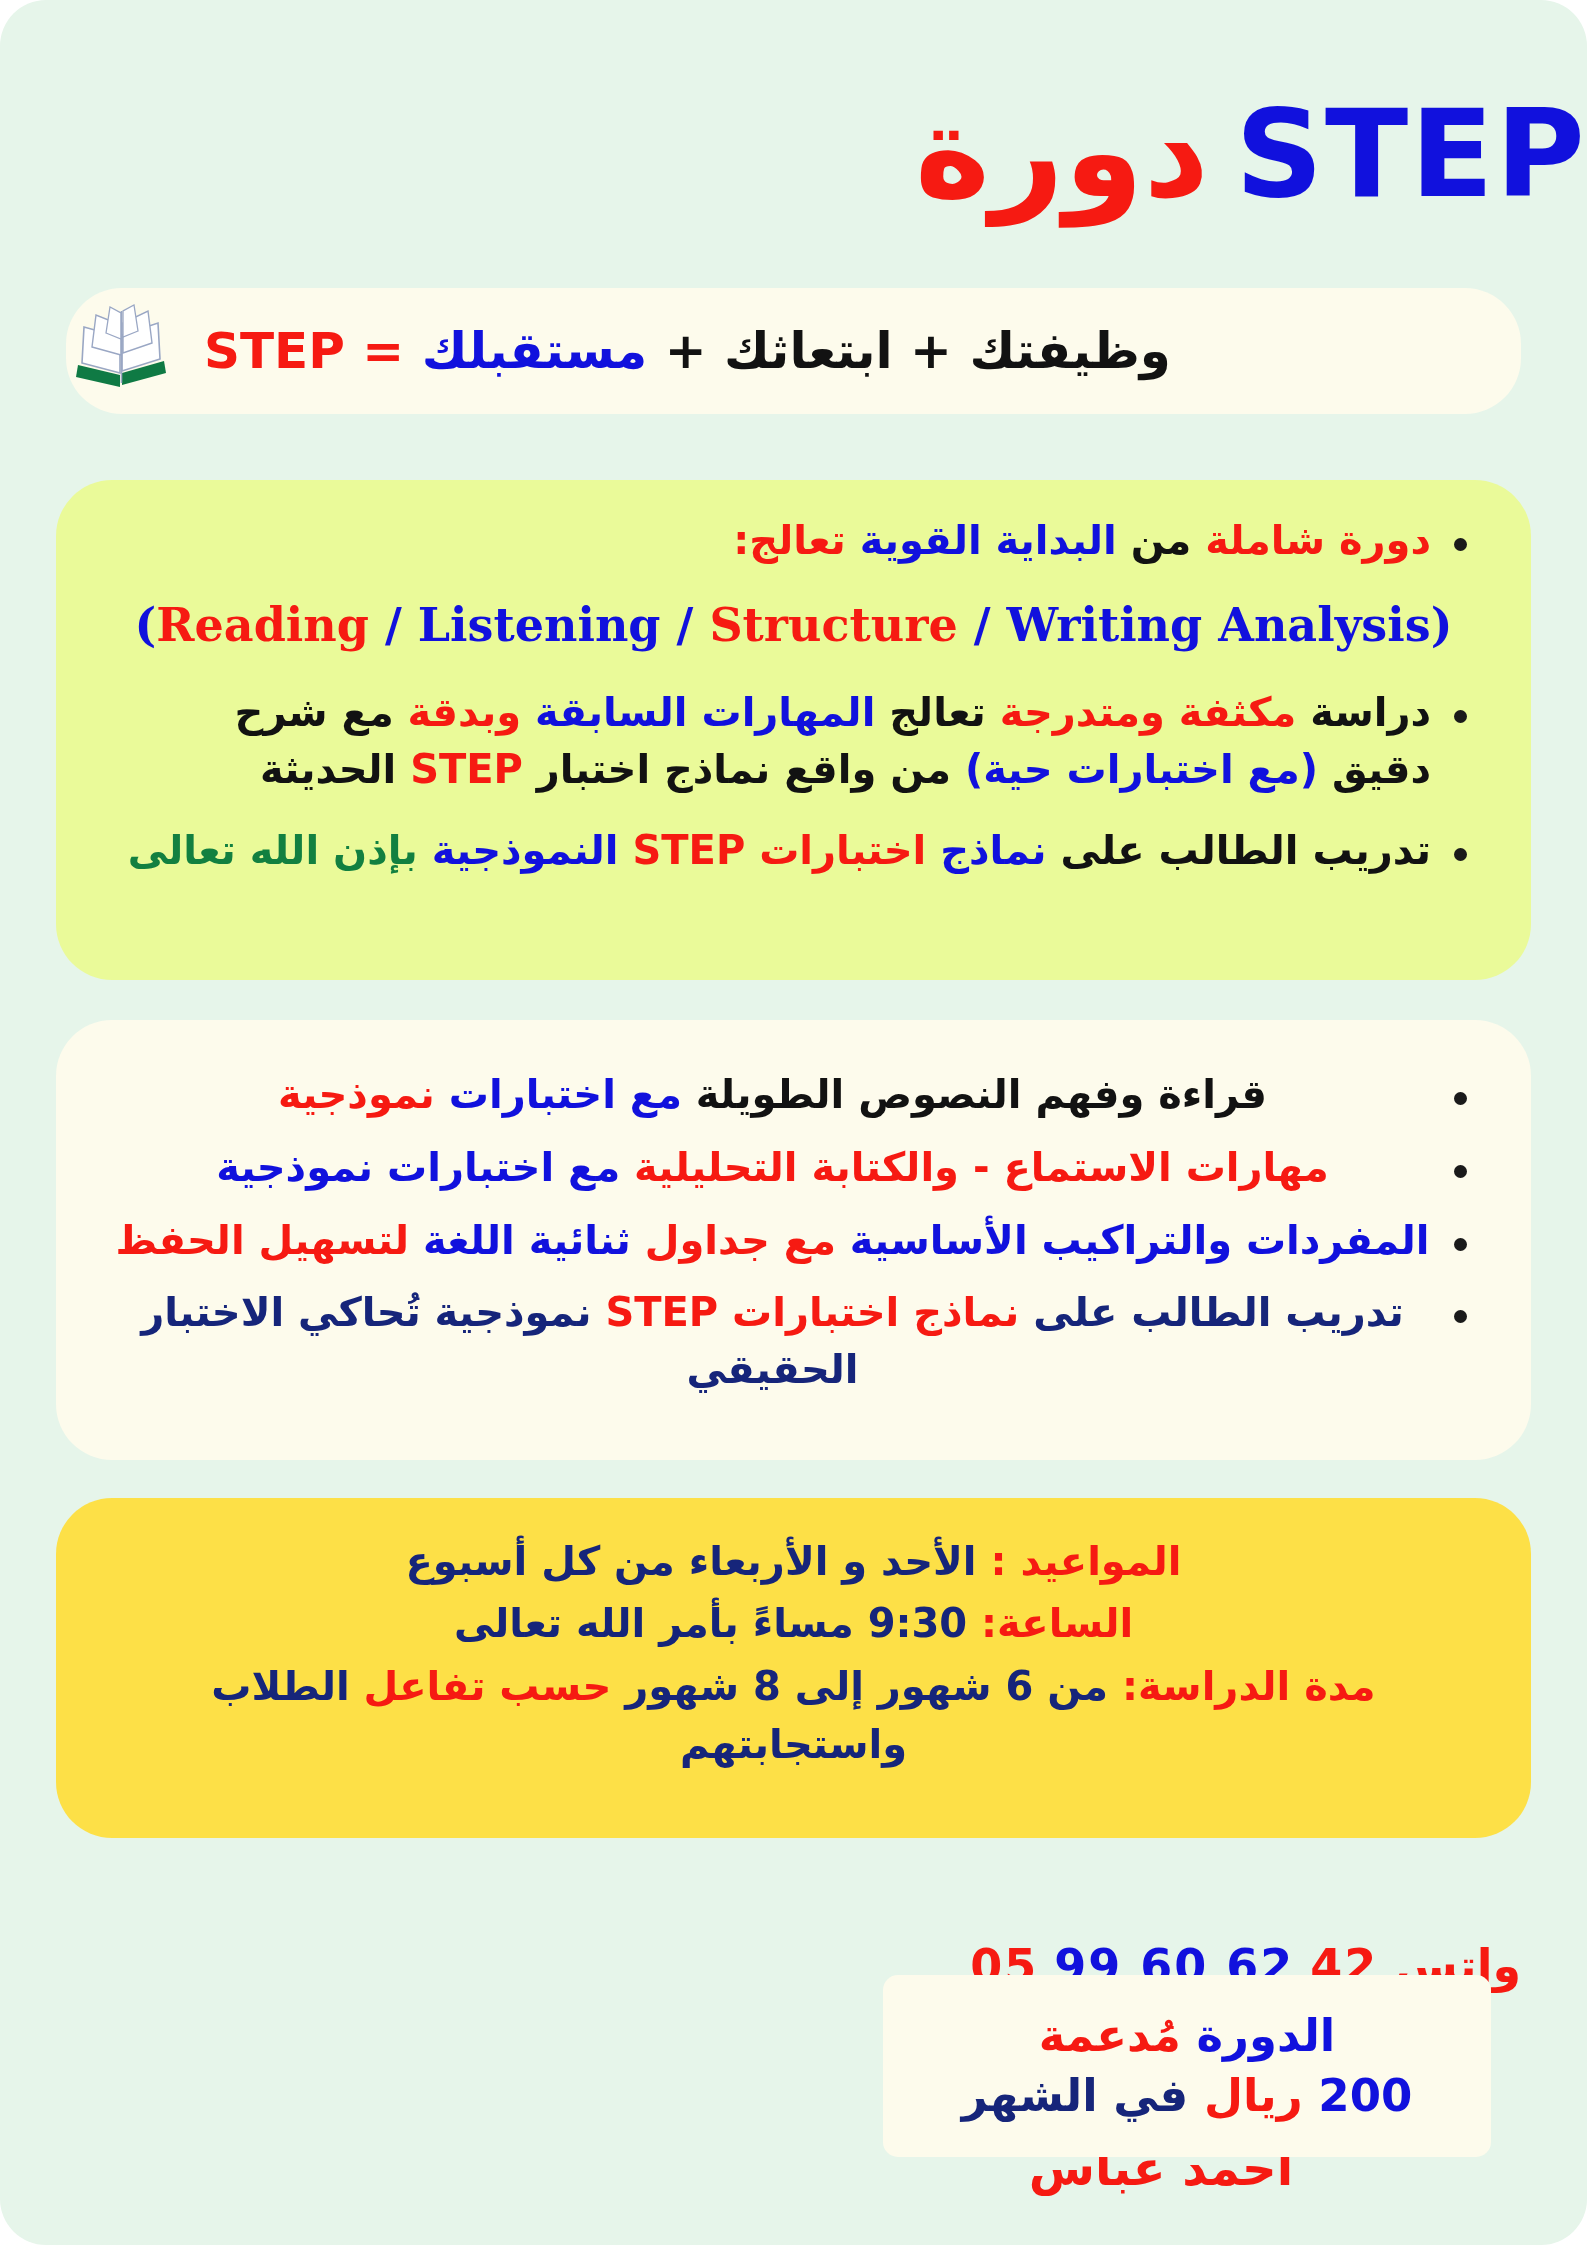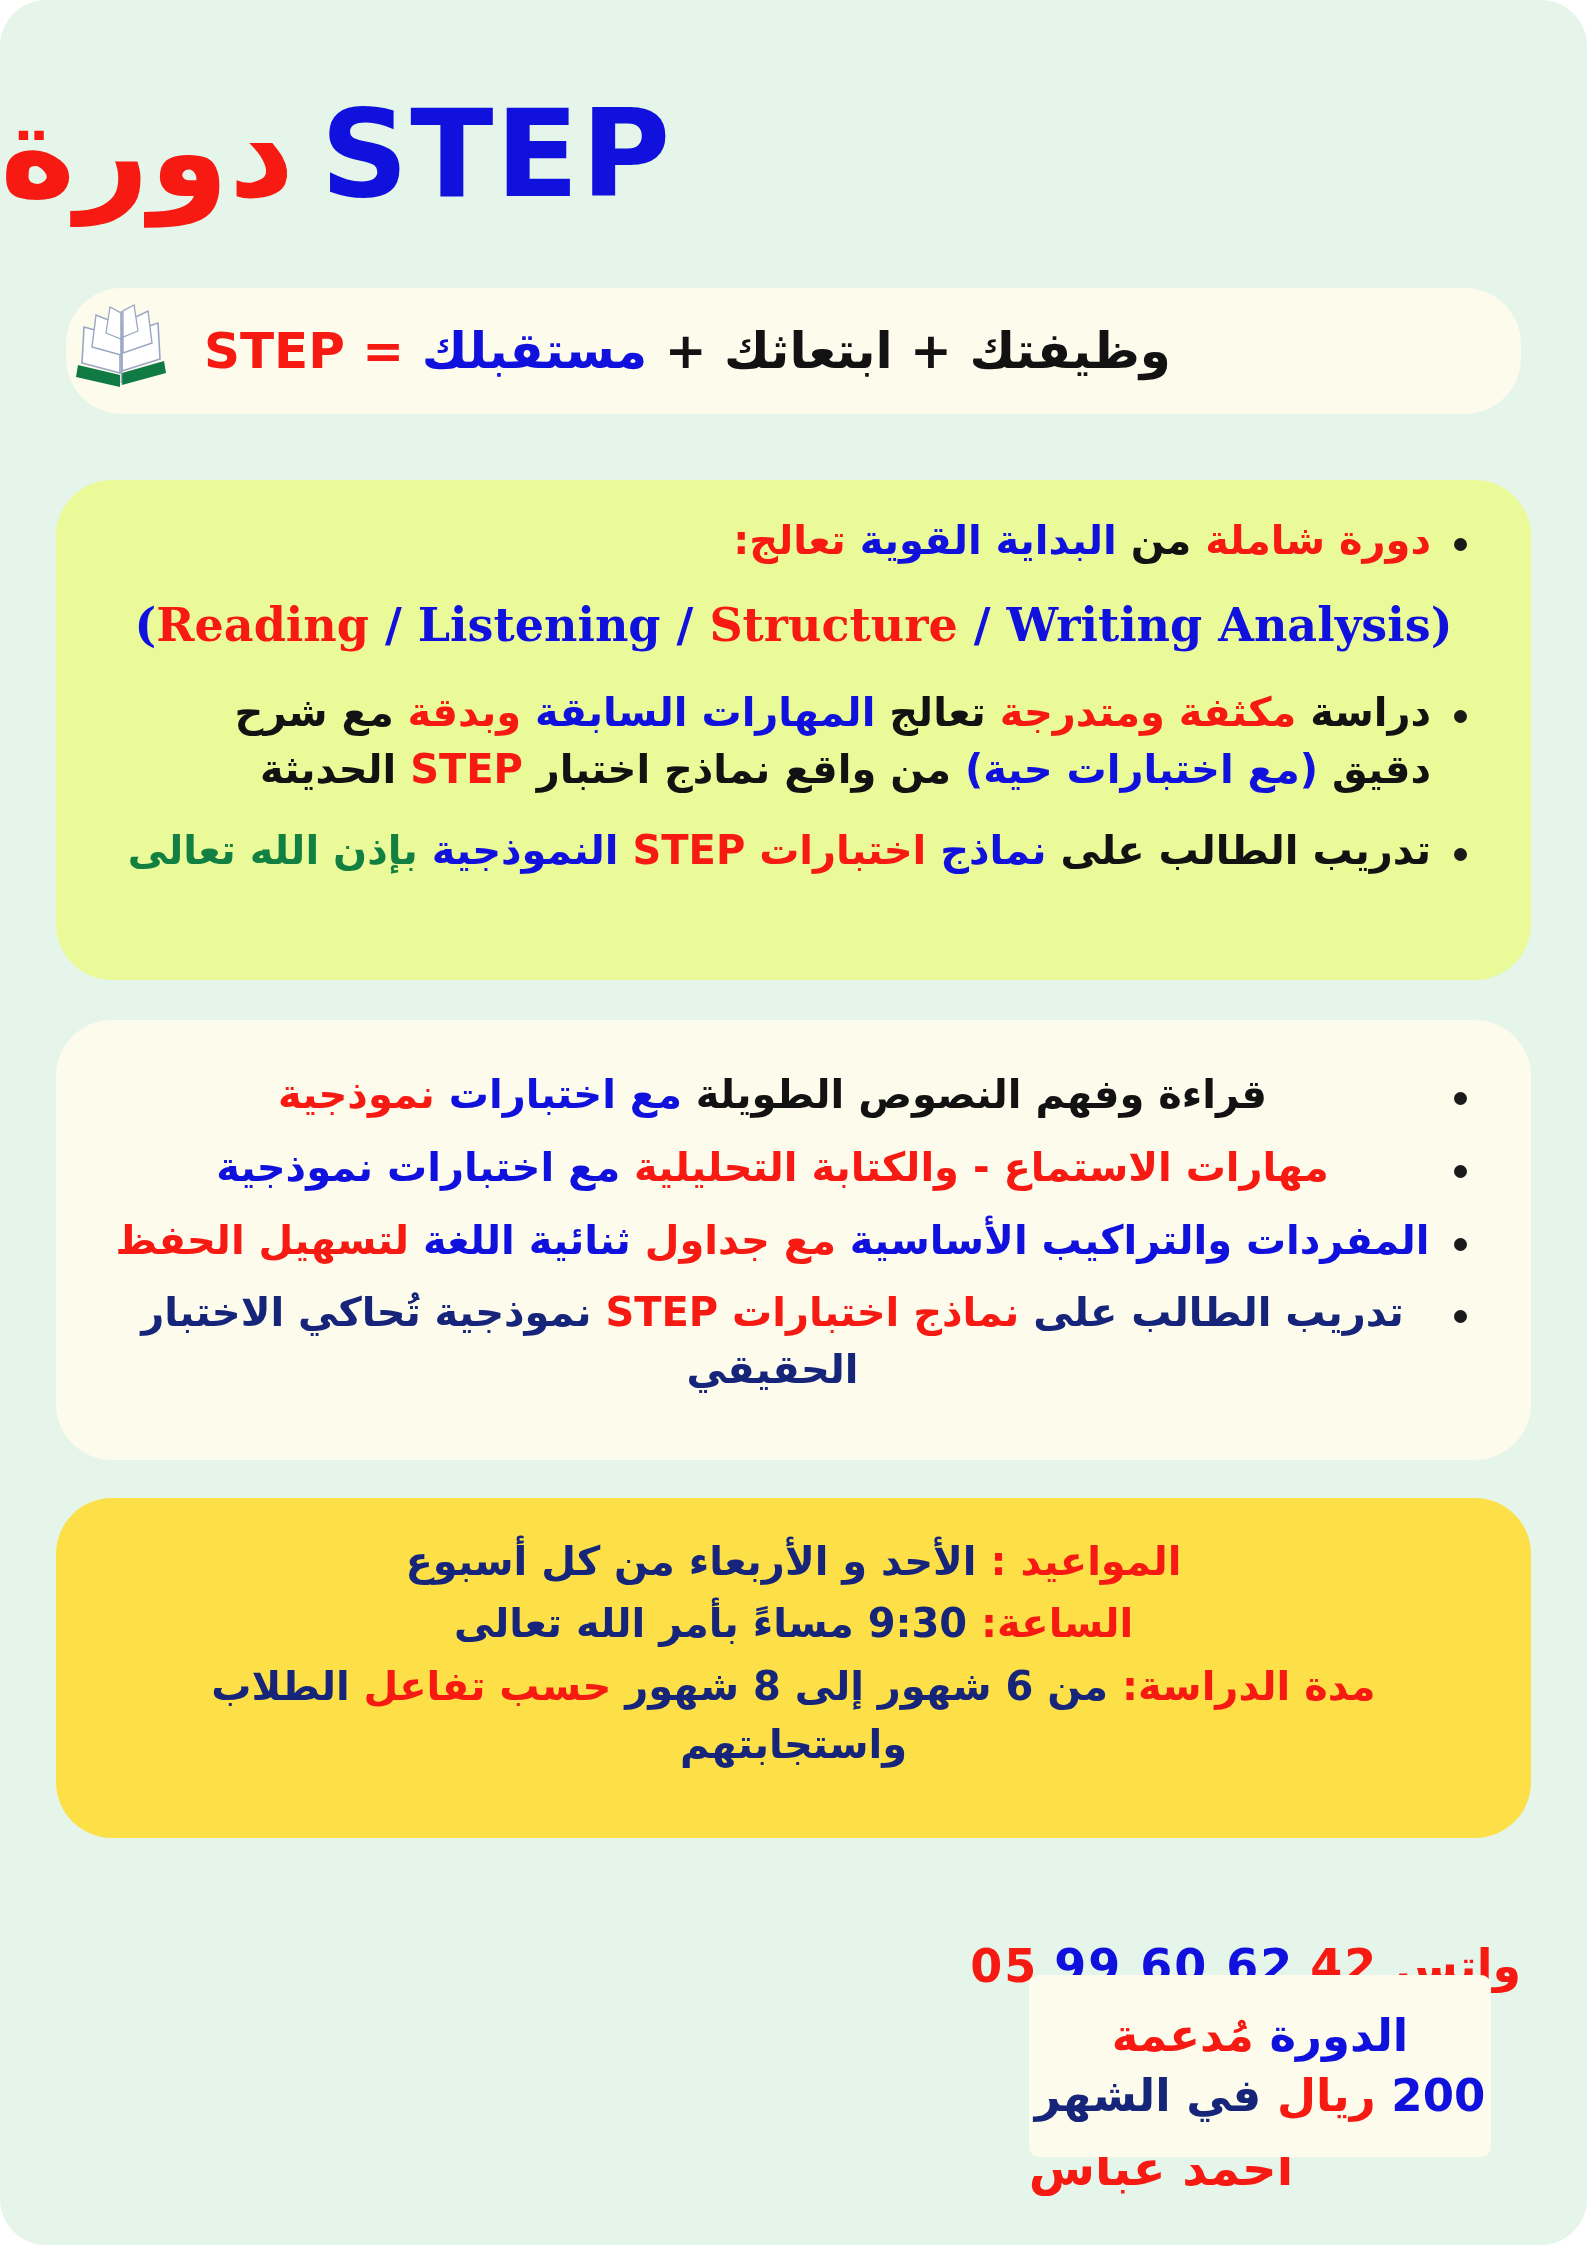--- a/index.html
+++ b/index.html
@@ -20,21 +20,21 @@
     box-sizing: border-box;
     direction: rtl;
   }
 
   
   .title-row {
     position: absolute;
     top: 88px;
     left: 0;
     right: 0;
-    text-align: left;
+    text-align: right;
     white-space: nowrap;
     line-height: 1;
   }
   .title-ar {
     font-size: 128px;
     font-weight: 900;
     color: #f61a12;
     letter-spacing: -1px;
   }
   .title-en {
@@ -201,24 +201,24 @@
     font-weight: 900;
     color: #f61a12;
     white-space: nowrap;
   }
 
   
   #price-card {
     position: absolute;
     top: 1975px;
     right: 96px;
-    width: 462px;
+    width: 608px;
     height: 182px;
     background: #fdfbec;
-    border-radius: 10px;
+    border-radius: 15px;
     display: flex;
     flex-direction: column;
     align-items: center;
     justify-content: center;
     box-sizing: border-box;
   }
   .price-line {
     font-size: 45px;
     font-weight: 900;
     line-height: 1.34;

